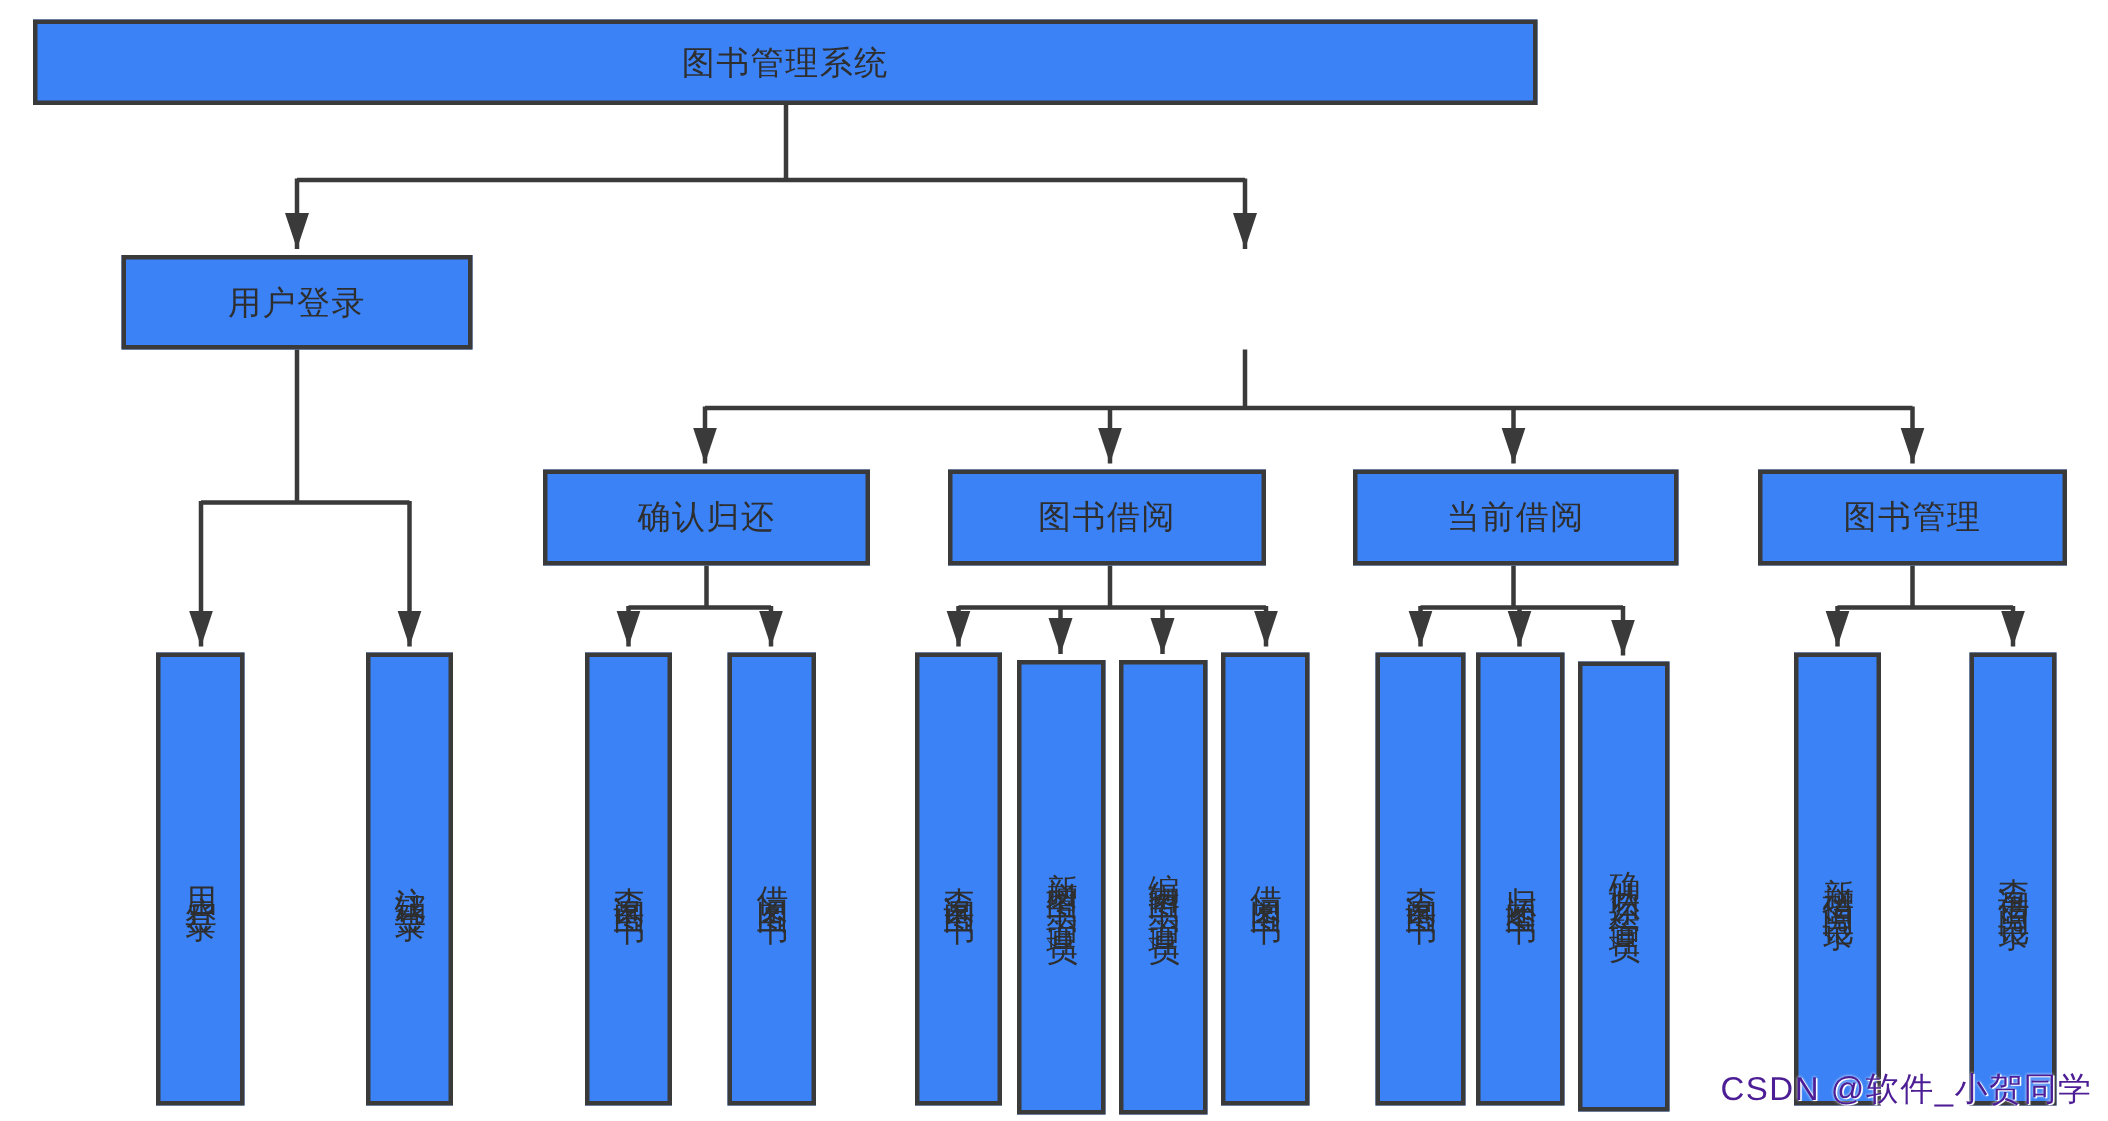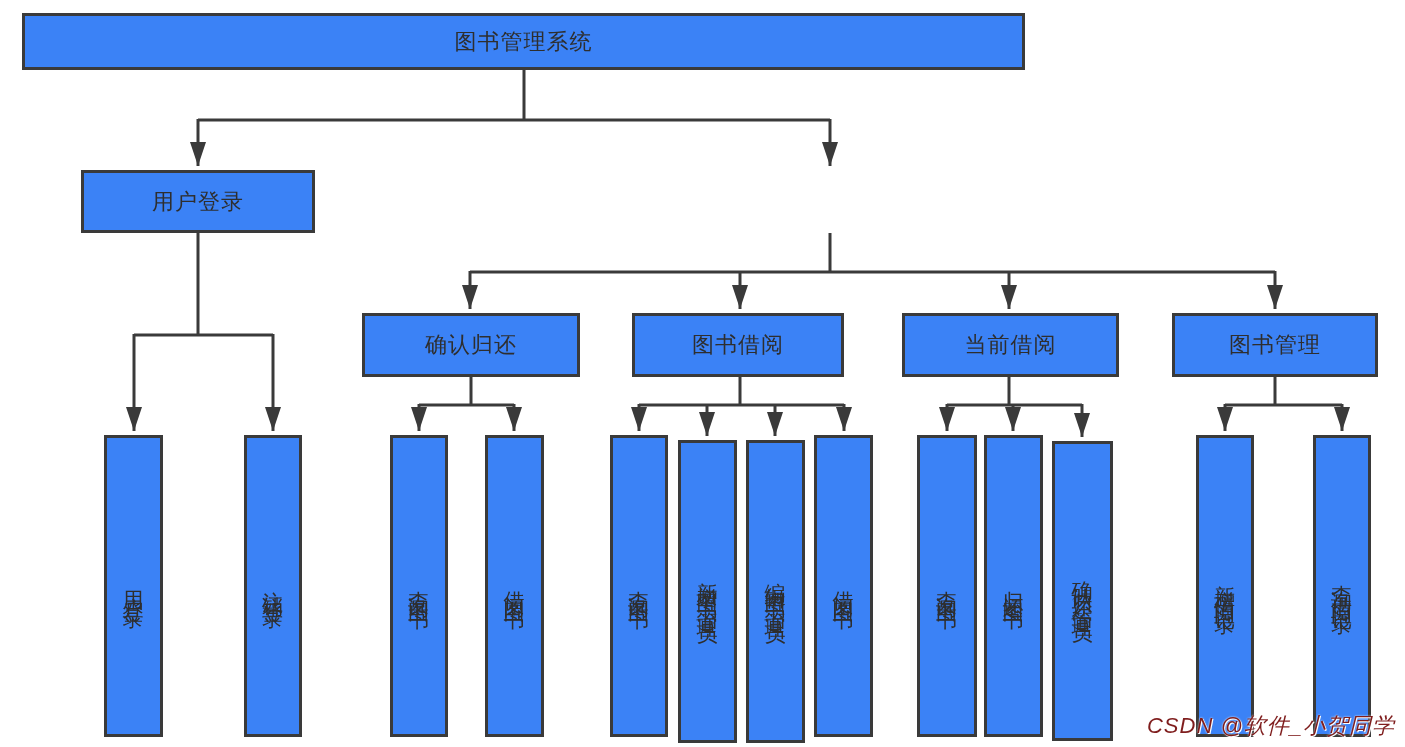--- a/index.html
+++ b/index.html
@@ -25,26 +25,25 @@
     text-orientation:mixed;
     font-size:21px;
     letter-spacing:6px;
     line-height:1.1;
     white-space:nowrap;
   }
   .watermark {
     position:absolute;
     right:10px; top:711px;
     font-size:22px;
-    color:#7f1d1d;
+    color:#4c1d95;
     letter-spacing:1px;
     white-space:nowrap;
     text-shadow:0 0 2px #ffffff, 1px 1px 0 #ffffff;
     z-index:5;
-    font-style:italic;
   }
 </style>
 </head>
 <body>
 
 <div class="stage">
 
   <svg class="wires" viewBox="0 0 1405 747" xmlns="http://www.w3.org/2000/svg">
     <defs>
       <marker id="ah" viewBox="0 0 26 18" refX="24" refY="9" markerWidth="26" markerHeight="18" orient="auto" markerUnits="userSpaceOnUse">

